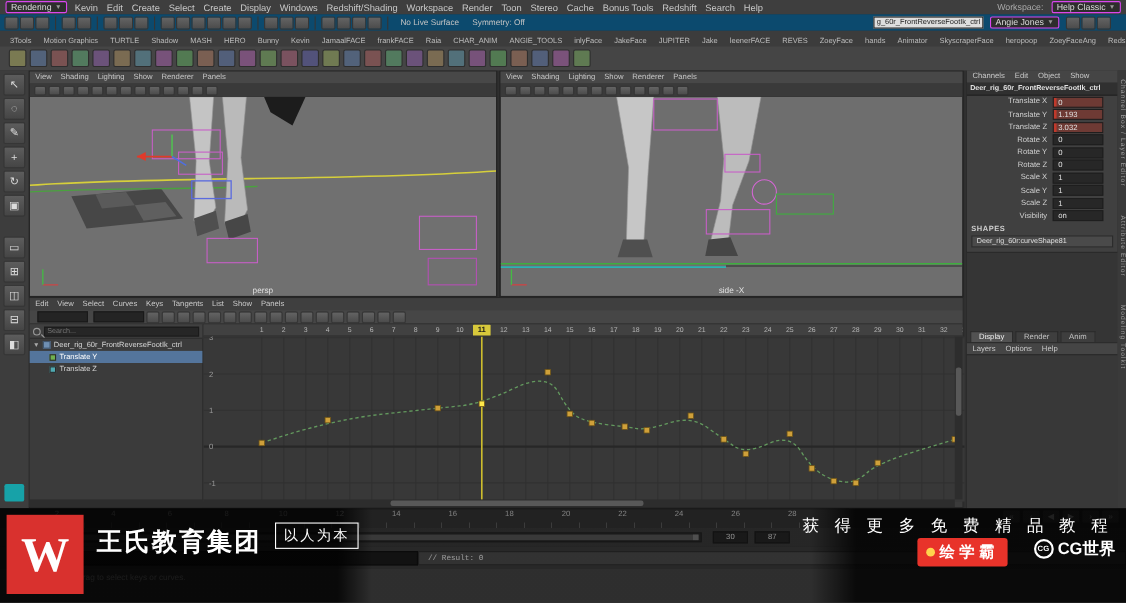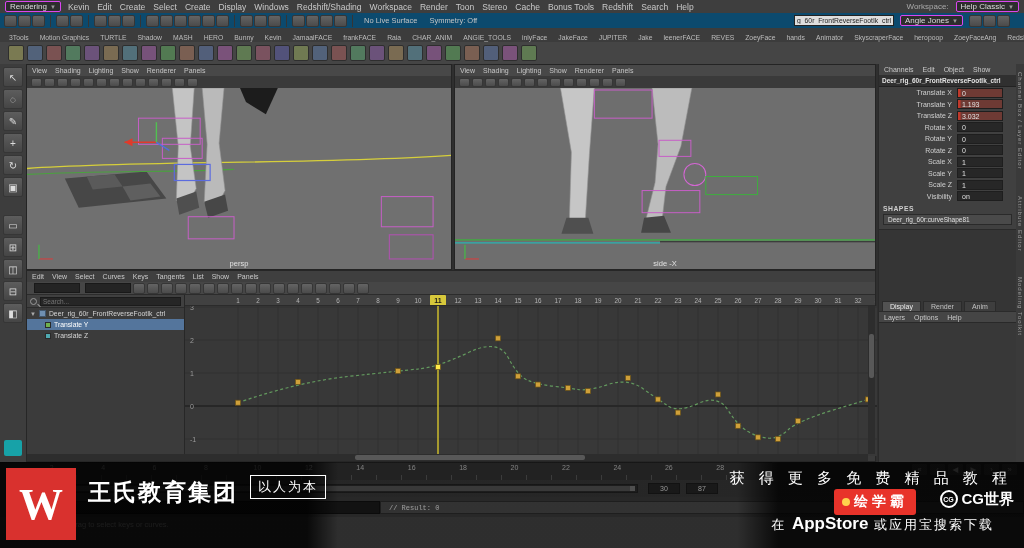--- a/index.html
+++ b/index.html
@@ -670,16 +670,15 @@
     <div class="wm-slogan">以人为本</div>
     <div class="wm-right1">获 得 更 多 免 费 精 品 教 程</div>
     <div class="wm-badge">
         <span class="badge-dot"></span>
         <span>绘学霸</span>
       </div>
     <div class="wm-cg">
         <span class="cg-ring">CG</span>
         <span>CG世界</span>
       </div>
-    <div class="wm-right2"><span>在 </span><span class="big">AppStore</span><span> 或应用宝搜索下载</span></div>
   </div>
 
 </div>
 
 </body></html>

